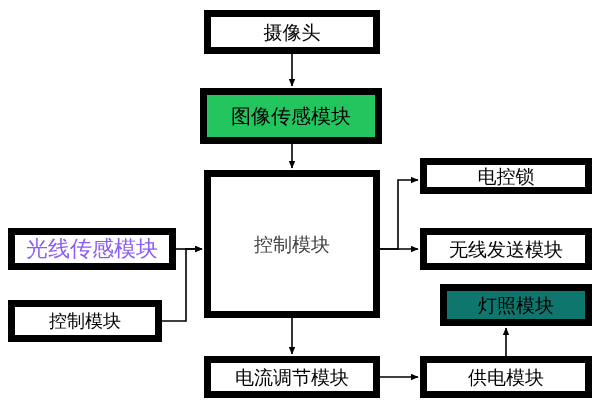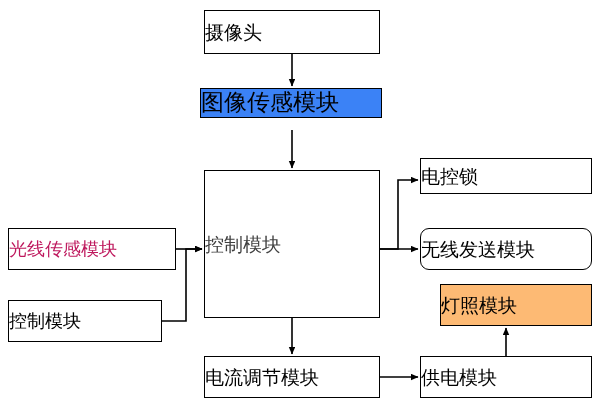--- a/index.html
+++ b/index.html
@@ -11,24 +11,25 @@
     position: relative;
     width: 600px;
     height: 400px;
     background: #ffffff;
     font-family: "DejaVu Sans", "Liberation Sans", sans-serif;
     overflow: hidden;
   }
   .node {
     position: absolute;
     box-sizing: border-box;
-    border: 1px solid #84cc16;
+    border: 7px solid #84cc16;
     background: #ffffff;
     display: flex;
     align-items: center;
+    justify-content: center;
     color: #000000;
     line-height: 1.1;
     white-space: nowrap;
   }
   .node-label {
     display: block;
   }
   svg.edges {
     position: absolute;
     left: 0;
@@ -57,39 +58,39 @@
         <polyline points="380,249 418,249" marker-end="url(#arrow)" stroke="#000000"></polyline>
         <polyline points="292,318 292,354" marker-end="url(#arrow)" stroke="#000000"></polyline>
         <polyline points="380,377 418,377" marker-end="url(#arrow)" stroke="#000000"></polyline>
         <polyline points="506,356 506,328" marker-end="url(#arrow)" stroke="#000000"></polyline>
       </g>
   </svg>
   <div id="node-layer">
       <div class="node" style="left: 204px; top: 10px; width: 176px; height: 44px; font-size: 19px; border-color: rgb(0, 0, 0); background: rgb(255, 255, 255); color: rgb(0, 0, 0);">
         <span class="node-label">摄像头</span>
       </div>
-      <div class="node" style="left: 200px; top: 88px; width: 182px; height: 30px; font-size: 23px; border-color: rgb(0, 0, 0); background: #3b82f6; color: rgb(0, 0, 0);">
+      <div class="node" style="left: 200px; top: 88px; width: 182px; height: 56px; font-size: 20px; border-color: rgb(0, 0, 0); background: #22c55e; color: rgb(0, 0, 0);">
         <span class="node-label">图像传感模块</span>
       </div>
       <div class="node" style="left: 204px; top: 170px; width: 176px; height: 148px; font-size: 19px; border-color: rgb(0, 0, 0); background: rgb(255, 255, 255); color: #404040;">
         <span class="node-label">控制模块</span>
       </div>
-      <div class="node" style="left: 8px; top: 228px; width: 168px; height: 42px; font-size: 18px; border-color: rgb(0, 0, 0); background: rgb(255, 255, 255); color: #be185d;">
+      <div class="node" style="left: 8px; top: 228px; width: 168px; height: 42px; font-size: 22px; border-color: rgb(0, 0, 0); background: rgb(255, 255, 255); color: #8b5cf6;">
         <span class="node-label">光线传感模块</span>
       </div>
       <div class="node" style="left: 8px; top: 300px; width: 154px; height: 42px; font-size: 18px; border-color: rgb(0, 0, 0); background: rgb(255, 255, 255); color: rgb(0, 0, 0);">
         <span class="node-label">控制模块</span>
       </div>
       <div class="node" style="left: 420px; top: 158px; width: 172px; height: 36px; font-size: 19px; border-color: rgb(0, 0, 0); background: rgb(255, 255, 255); color: rgb(0, 0, 0);">
         <span class="node-label">电控锁</span>
       </div>
-      <div class="node" style="left: 420px; top: 228px; width: 172px; height: 42px; font-size: 19px; border-color: rgb(0, 0, 0); background: rgb(255, 255, 255); color: rgb(0, 0, 0); border-radius: 9px;">
+      <div class="node" style="left: 420px; top: 228px; width: 172px; height: 42px; font-size: 19px; border-color: rgb(0, 0, 0); background: rgb(255, 255, 255); color: rgb(0, 0, 0);">
         <span class="node-label">无线发送模块</span>
       </div>
-      <div class="node" style="left: 440px; top: 284px; width: 152px; height: 42px; font-size: 19px; border-color: rgb(0, 0, 0); background: #fdba74; color: rgb(0, 0, 0);">
+      <div class="node" style="left: 440px; top: 284px; width: 152px; height: 42px; font-size: 19px; border-color: rgb(0, 0, 0); background: #0f766e; color: rgb(0, 0, 0);">
         <span class="node-label">灯照模块</span>
       </div>
       <div class="node" style="left: 204px; top: 356px; width: 176px; height: 42px; font-size: 19px; border-color: rgb(0, 0, 0); background: rgb(255, 255, 255); color: rgb(0, 0, 0);">
         <span class="node-label">电流调节模块</span>
       </div>
       <div class="node" style="left: 420px; top: 356px; width: 172px; height: 42px; font-size: 19px; border-color: rgb(0, 0, 0); background: rgb(255, 255, 255); color: rgb(0, 0, 0);">
         <span class="node-label">供电模块</span>
       </div>
     </div>
 </div>

